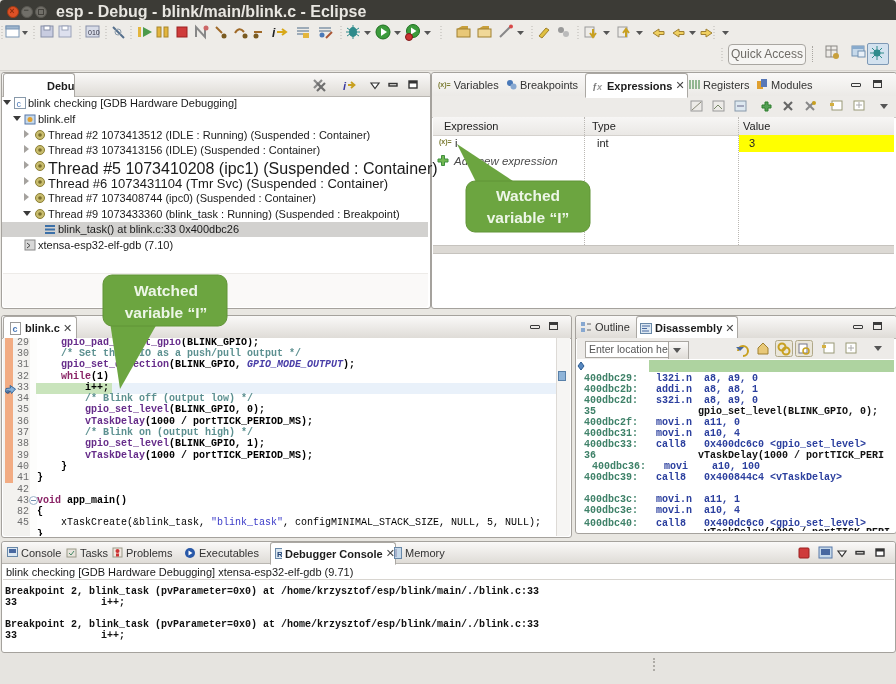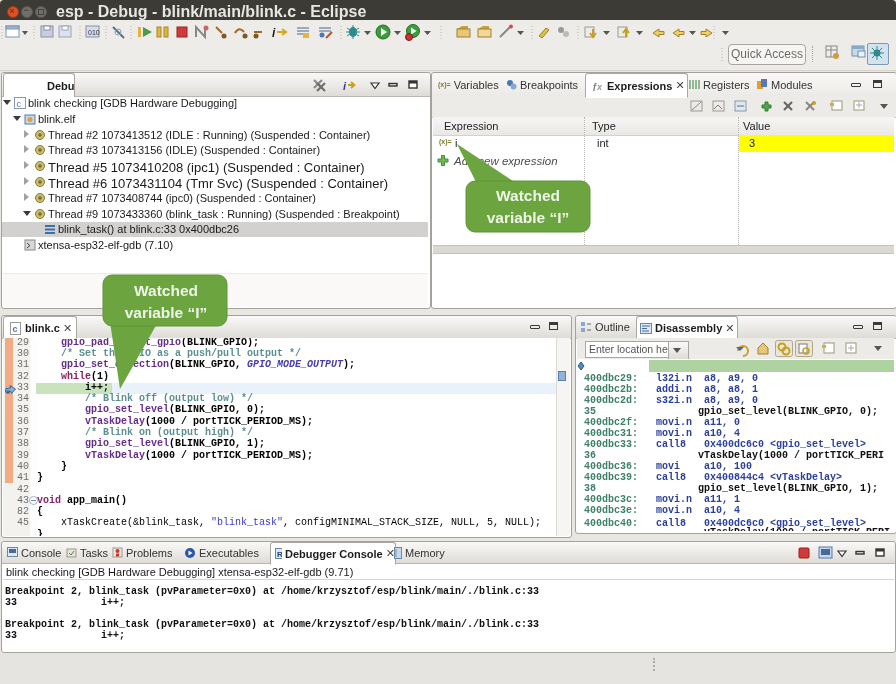--- a/index.html
+++ b/index.html
@@ -403,23 +403,22 @@
     <div class="abs" id="disbody" style="left:1px;top:43px;width:317px;height:172px;background:#fff;overflow:hidden;border-radius:0 0 3px 3px;">
         <div class="abs" style="left:72px;top:1px;width:245px;height:11.5px;background:#AED3A0;"></div>
         <div class="abs mono" style="left:7px;top:13.55px;color:#111;"><span style="color:#3E8168;">400dbc29:</span><span style="color:#2B3F9E;">   l32i.n  a8, a9, 0</span></div>
         <div class="abs mono" style="left:7px;top:24.6px;color:#111;"><span style="color:#3E8168;">400dbc2b:</span><span style="color:#2B3F9E;">   addi.n  a8, a8, 1</span></div>
         <div class="abs mono" style="left:7px;top:35.650000000000006px;color:#111;"><span style="color:#3E8168;">400dbc2d:</span><span style="color:#2B3F9E;">   s32i.n  a8, a9, 0</span></div>
         <div class="abs mono" style="left:7px;top:46.7px;color:#111;"><span style="color:#3E8168;">35</span>                 gpio_set_level(BLINK_GPIO, 0);</div>
         <div class="abs mono" style="left:7px;top:57.75px;color:#111;"><span style="color:#3E8168;">400dbc2f:</span><span style="color:#2B3F9E;">   movi.n  a11, 0</span></div>
         <div class="abs mono" style="left:7px;top:68.80000000000001px;color:#111;"><span style="color:#3E8168;">400dbc31:</span><span style="color:#2B3F9E;">   movi.n  a10, 4</span></div>
         <div class="abs mono" style="left:7px;top:79.85000000000001px;color:#111;"><span style="color:#3E8168;">400dbc33:</span><span style="color:#2B3F9E;">   call8   0x400dc6c0 &lt;gpio_set_level&gt;</span></div>
         <div class="abs mono" style="left:7px;top:90.9px;color:#111;"><span style="color:#3E8168;">36</span>                 vTaskDelay(1000 / portTICK_PERI</div>
-        <div class="abs mono" style="left:7px;top:101.95px;color:#111;"><span style="color:#3E8168;">400dbc36:</span><span style="color:#2B3F9E;">   movi    a10, 100</span></div>
+        <div class="abs mono" style="left:7px;top:101.95px;color:#111;"><span style="color:#3E8168;margin-left:8px;">400dbc36:</span><span style="color:#2B3F9E;">   movi    a10, 100</span></div>
         <div class="abs mono" style="left:7px;top:113px;color:#111;"><span style="color:#3E8168;">400dbc39:</span><span style="color:#2B3F9E;">   call8   0x400844c4 &lt;vTaskDelay&gt;</span></div>
-        <div class="abs mono" style="left:7px;top:124.05000000000001px;color:#111;"><span style="color:#3E8168;">38</span>                 gpio_set_level(BLINK_GPIO, 1);</div>
         <div class="abs mono" style="left:7px;top:135.10000000000002px;color:#111;"><span style="color:#3E8168;">400dbc3c:</span><span style="color:#2B3F9E;">   movi.n  a11, 1</span></div>
         <div class="abs mono" style="left:7px;top:146.15px;color:#111;"><span style="color:#3E8168;">400dbc3e:</span><span style="color:#2B3F9E;">   movi.n  a10, 4</span></div>
         <div class="abs mono" style="left:7px;top:159px;color:#111;"><span style="color:#3E8168;">400dbc40:</span><span style="color:#2B3F9E;">   call8   0x400dc6c0 &lt;gpio_set_level&gt;</span></div>
         <div class="abs mono" style="left:7px;top:168.25px;color:#111;">                    vTaskDelay(1000 / portTICK_PERI</div>
         <svg class="abs" style="left:0px;top:2px;" width="8" height="10">
           <path d="M4 1 L7 5 L4 9 L1 5 Z" fill="#5888C0" stroke="#2A5A90"></path>
         </svg>
       </div>
   </div>
 
@@ -501,21 +500,21 @@
       <svg class="abs" style="left:34px;top:144.4px" width="12" height="12">
         <circle cx="6" cy="6" r="4.5" fill="#C9BD6E" stroke="#8A7E34"></circle>
         <circle cx="6" cy="6" r="1.8" fill="#7A6E2C"></circle>
       </svg>
       <div class="abs" style="left:48px;top:144.4px;font-size:11px;color:#1a1a1a;white-space:nowrap;">Thread #3 1073413156 (IDLE) (Suspended : Container)</div>
       <div class="tri" style="left:24px;top:161.2px;border-top:4px solid transparent;border-bottom:4px solid transparent;border-left:5px solid #A5A29E;"></div>
       <svg class="abs" style="left:34px;top:160.2px" width="12" height="12">
         <circle cx="6" cy="6" r="4.5" fill="#C9BD6E" stroke="#8A7E34"></circle>
         <circle cx="6" cy="6" r="1.8" fill="#7A6E2C"></circle>
       </svg>
-      <div class="abs" style="left:48px;top:160.2px;font-size:13px;color:#1a1a1a;white-space:nowrap;">Thread #5 1073410208 (ipc1) (Suspended : Container)</div>
+      <div class="abs" style="left:48px;top:160.2px;font-size:16px;color:#1a1a1a;white-space:nowrap;">Thread #5 1073410208 (ipc1) (Suspended : Container)</div>
       <div class="tri" style="left:24px;top:177px;border-top:4px solid transparent;border-bottom:4px solid transparent;border-left:5px solid #A5A29E;"></div>
       <svg class="abs" style="left:34px;top:176px" width="12" height="12">
         <circle cx="6" cy="6" r="4.5" fill="#C9BD6E" stroke="#8A7E34"></circle>
         <circle cx="6" cy="6" r="1.8" fill="#7A6E2C"></circle>
       </svg>
       <div class="abs" style="left:48px;top:176px;font-size:13px;color:#1a1a1a;white-space:nowrap;">Thread #6 1073431104 (Tmr Svc) (Suspended : Container)</div>
       <div class="tri" style="left:24px;top:192.8px;border-top:4px solid transparent;border-bottom:4px solid transparent;border-left:5px solid #A5A29E;"></div>
       <svg class="abs" style="left:34px;top:191.8px" width="12" height="12">
         <circle cx="6" cy="6" r="4.5" fill="#C9BD6E" stroke="#8A7E34"></circle>
         <circle cx="6" cy="6" r="1.8" fill="#7A6E2C"></circle>

